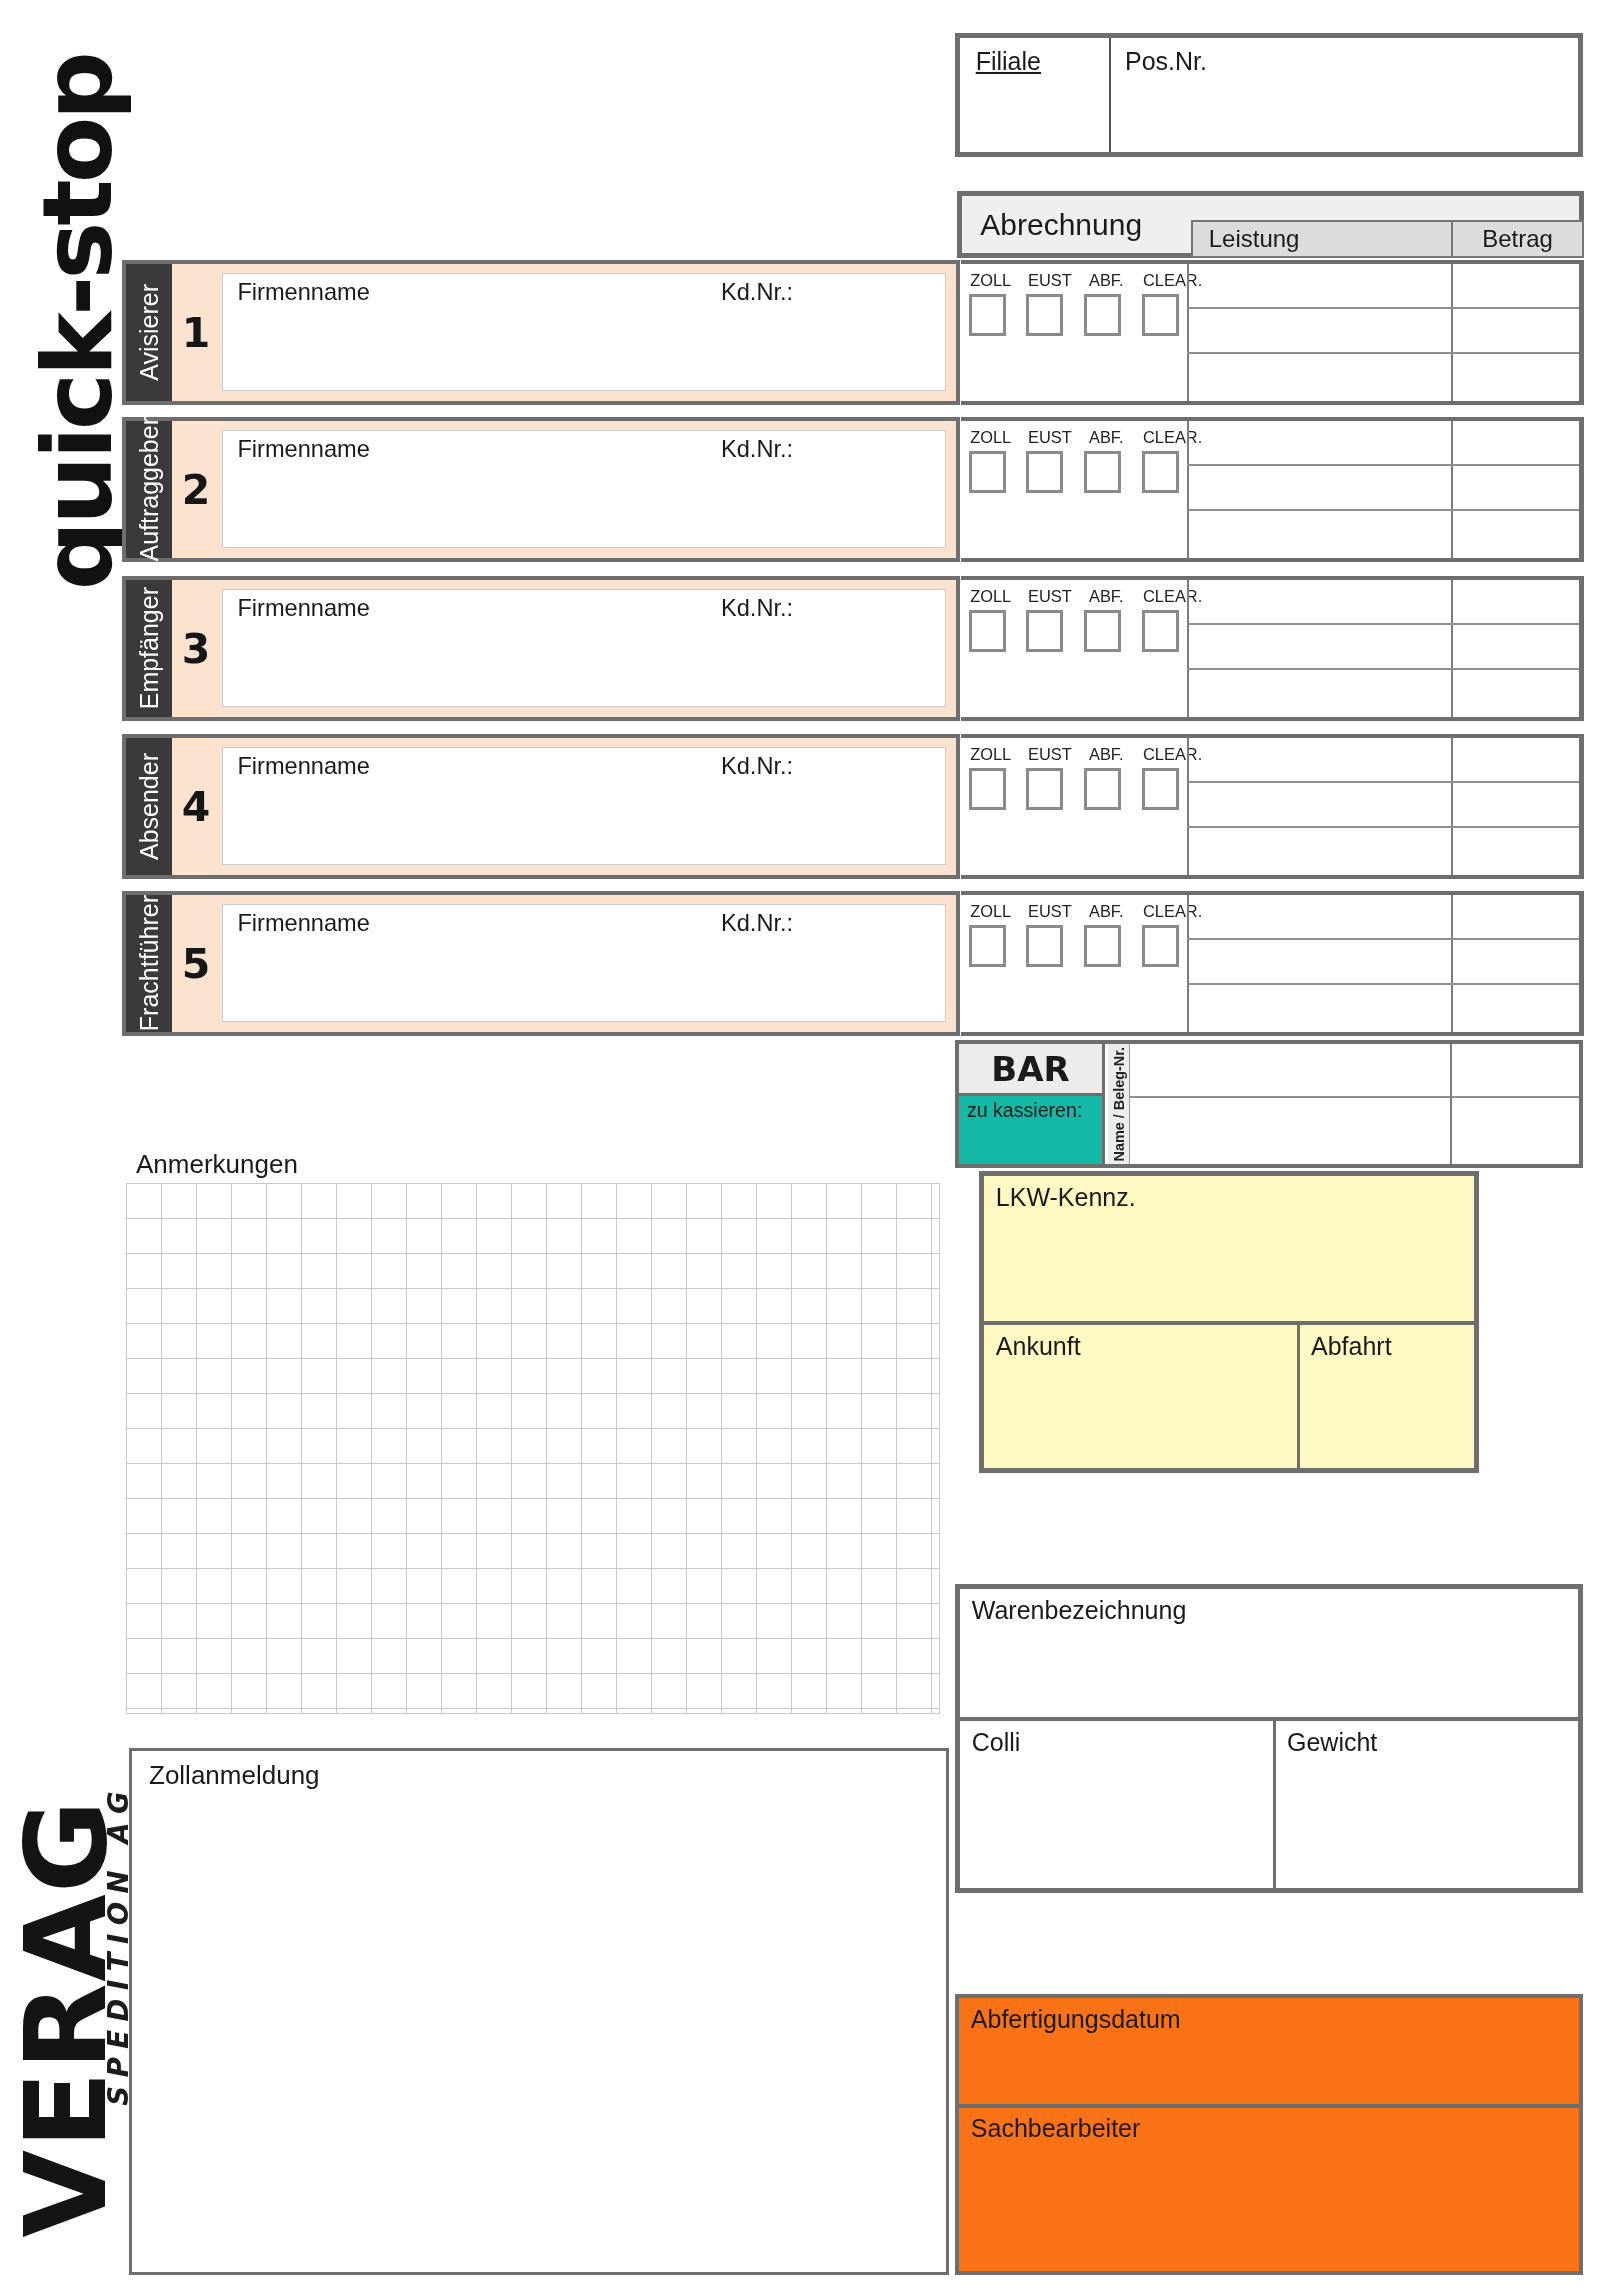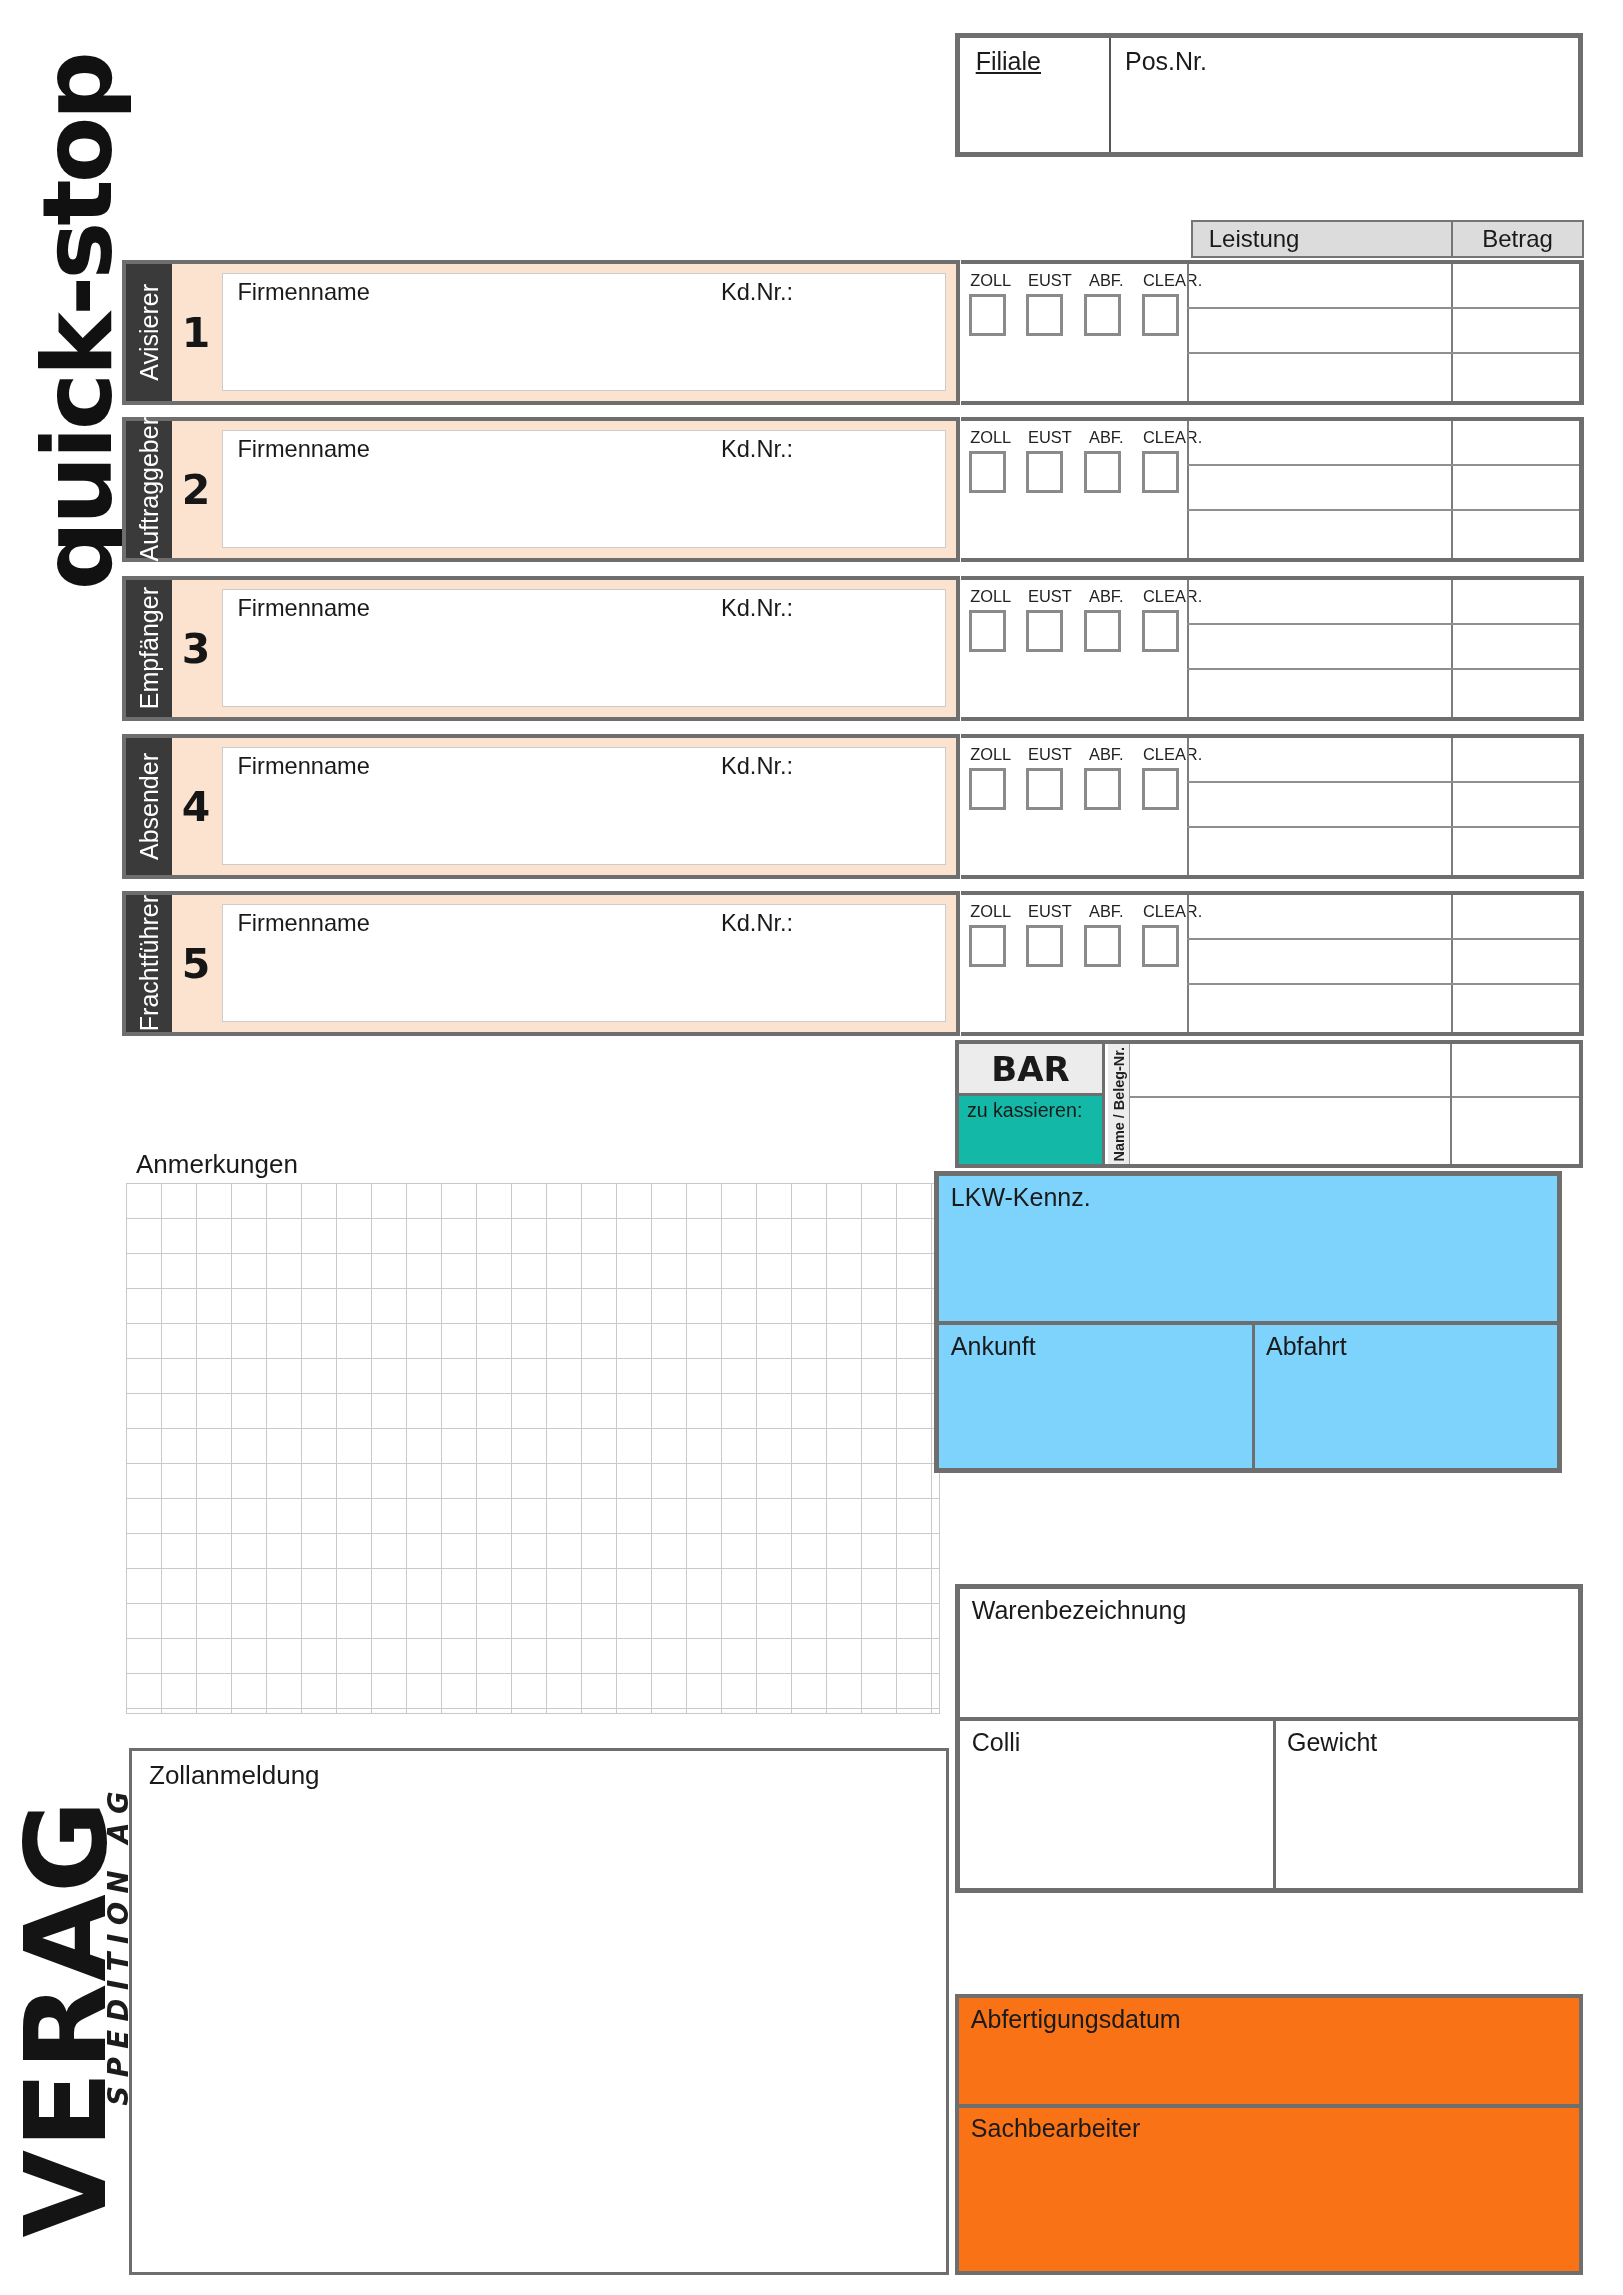--- a/index.html
+++ b/index.html
@@ -66,21 +66,21 @@
   .bar-hline{left:171px;right:0;top:52px;height:2px;background:#8f8f8f;}
   .bar-vline{left:491px;top:0;bottom:0;width:2px;background:#7d7d7d;}
 
   
   .anm-grid{left:126px;top:1183px;width:814px;height:531px;background:#ffffff;
     background-image:linear-gradient(#c9c9c9 1.3px,transparent 1.3px),
                      linear-gradient(90deg,#c9c9c9 1.3px,transparent 1.3px);
     background-size:35px 35px;border-right:1.3px solid #c9c9c9;border-bottom:1.3px solid #c9c9c9;}
 
   
-  .lkw-box{left:934px;top:1171px;width:628px;height:302px;background:#7dd3fc;border:5.2px solid #6e6e6e;}
+  .lkw-box{left:979px;top:1171px;width:500px;height:302px;background:#fef9c3;border:5.2px solid #6e6e6e;}
   .waren-box{left:955px;top:1584px;width:628px;height:309px;background:#fff;border:5.2px solid #6e6e6e;}
   .hdiv{left:0;right:0;height:3.9px;background:#6e6e6e;}
   .vdiv{width:3.3px;background:#6e6e6e;}
   .zoll-box{left:129px;top:1748px;width:820px;height:527px;background:#fff;border:3.9px solid #6e6e6e;}
   .abf-box{left:955px;top:1994px;width:628px;height:281px;background:#f97316;border:4.6px solid #6e6e6e;}
 
   .cell-label{position:absolute;font-size:25px;}
   .fill-area{position:absolute;}
 </style>
 </head>
@@ -94,20 +94,23 @@
 
 
   <div class="abs filiale-box">
     <div class="abs filiale-div"></div>
     <div class="abs lbl38" style="left:15.7px;top:9.2px;text-decoration:underline;">Filiale</div>
     <div class="abs lbl38" style="left:165px;top:9.2px;">Pos.Nr.</div>
     <div class="abs fill-area" style="left:0;top:39px;width:149px;bottom:0;"></div>
     <div class="abs fill-area" style="left:151px;top:39px;right:0;bottom:0;"></div>
   </div>
 
+  <div class="abs abr-hdr">
+    <div class="abs" style="left:18.3px;top:0;bottom:0;display:flex;align-items:center;font-size:30px;">Abrechnung</div>
+  </div>
   <div class="abs band band-leistung">Leistung</div>
   <div class="abs band band-betrag">Betrag</div>
 
   <div class="abs block" style="top:260px;">
     <div class="abs role-tab vwrap">
       <span class="vt">Avisierer</span>
     </div>
     <div class="abs big-num">1</div>
     <div class="abs firmbox">
       <span class="abs firm-lbl">Firmenname</span>

